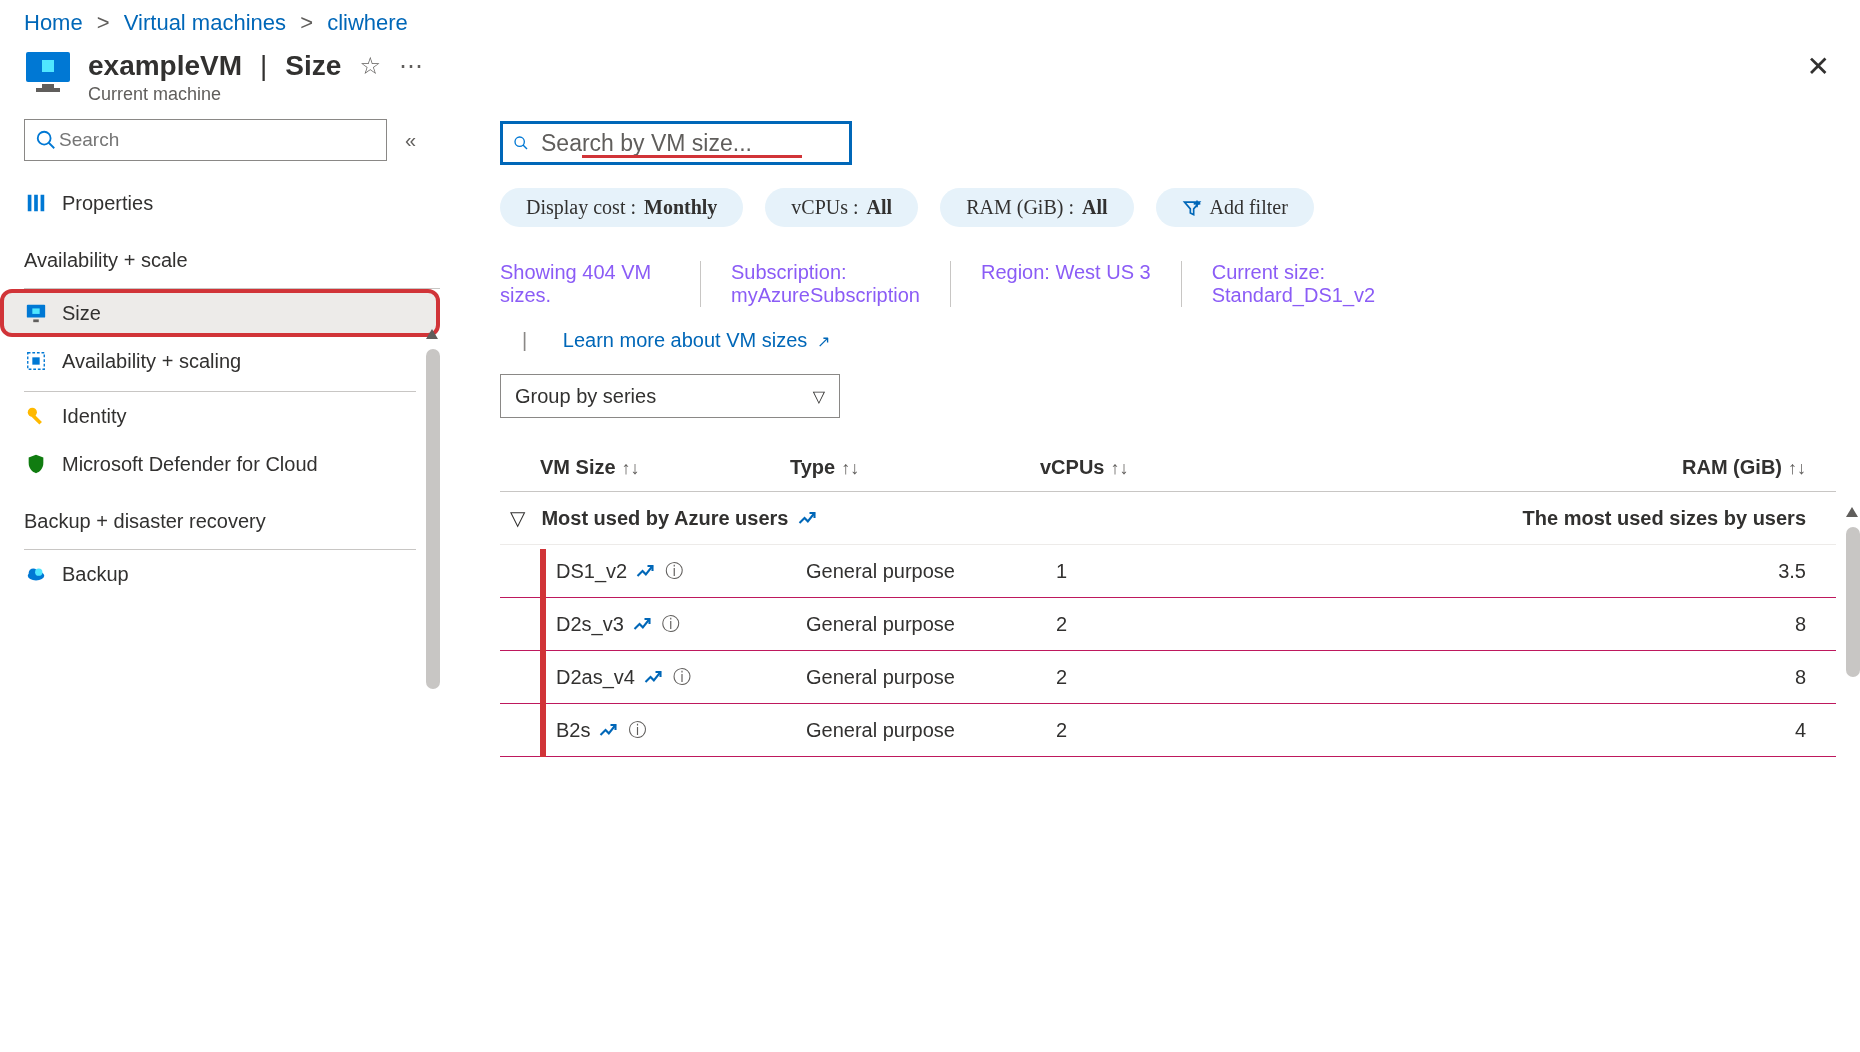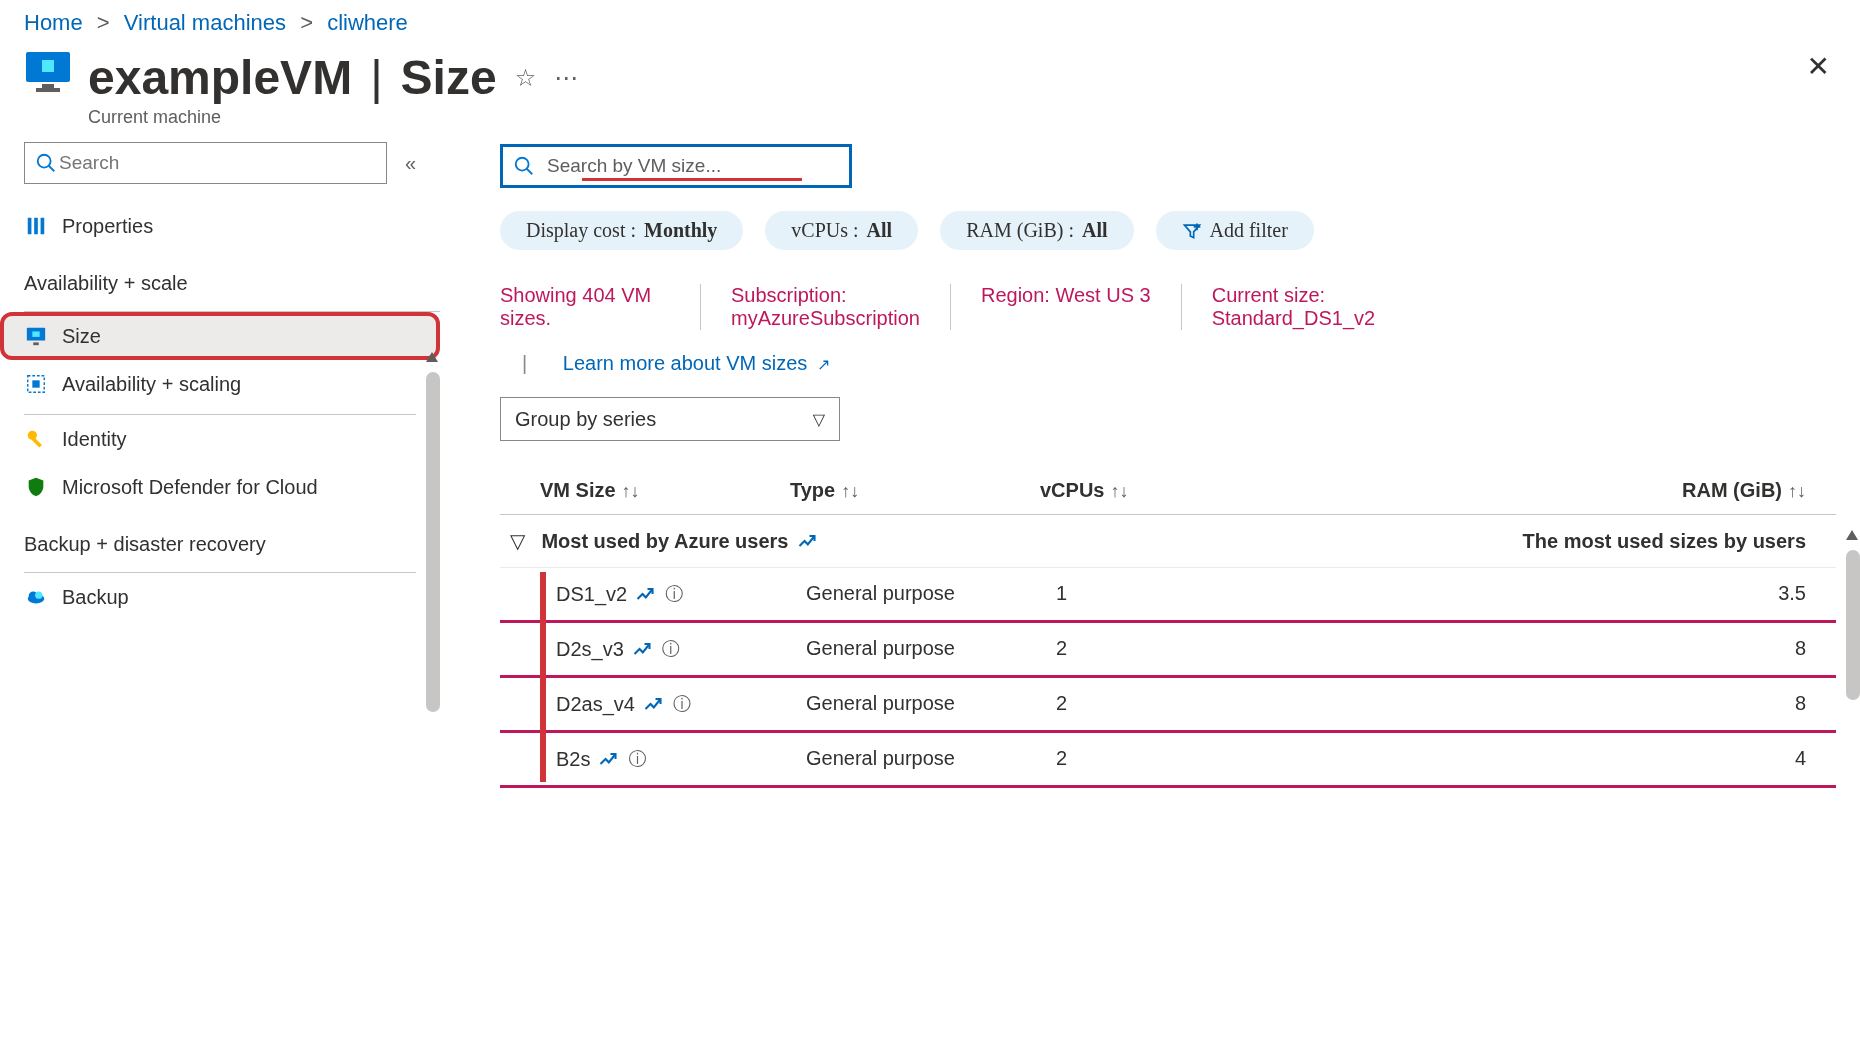--- a/index.html
+++ b/index.html
@@ -20,21 +20,21 @@
 
   .page-header {
     display: flex;
     align-items: flex-start;
     padding: 6px 24px 14px 24px;
     justify-content: space-between;
   }
   .page-header-left { display: flex; align-items: flex-start; gap: 16px; }
   .page-title-block { display: flex; flex-direction: column; }
   .page-title-line { display: flex; align-items: center; gap: 18px; }
-  .page-title { font-size: 48px; font-weight: 600; }
+  .page-title { font-size: 28px; font-weight: 600; }
   .page-title-sep { font-weight: 300; }
   .page-subtitle { font-size: 18px; color: #605e5c; margin-top: 2px; }
   .vm-big-icon {
     width: 48px; height: 44px; display: inline-flex; align-items: center; justify-content: center;
   }
   .star-icon, .more-icon { color: #605e5c; font-size: 24px; cursor: pointer; }
   .close-icon { font-size: 28px; color: #323130; cursor: pointer; padding-right: 6px; }
 
   .layout {
     display: flex;
@@ -100,21 +100,21 @@
     padding: 0 24px 0 60px;
     position: relative;
   }
   .main-search {
     display: flex; align-items: center; gap: 10px;
     border: 3px solid #0067b8;
     width: 352px; height: 44px; padding: 0 10px;
     margin-top: 2px;
   }
   .main-search input {
-    border: none; outline: none; font-size: 19px; flex: 1;
+    border: none; outline: none; font-size: 23px; flex: 1;
     color: #0369a1;
   }
   .main-search input::placeholder { color: #605e5c; }
   .red-underline {
     height: 3px; background: #d13438; width: 220px; margin-left: 82px; margin-top: -6px;
     position: relative; top: -4px;
   }
 
   .filter-row {
     display: flex; gap: 22px; margin-top: 26px; flex-wrap: wrap; align-items: center;
@@ -124,21 +124,21 @@
     border-radius: 24px;
     padding: 8px 26px;
     font-size: 20px;
     cursor: pointer;
     display: inline-flex; align-items: center; gap: 8px; font-family: Liberation Serif, serif;
   }
   .pill .bold { font-weight: 600; }
   .pill svg { stroke: #0067b8; fill: #0067b8; }
 
   .info-row {
-    display: flex; gap: 0; margin-top: 34px; font-size: 20px; color: #be185d;
+    display: flex; gap: 0; margin-top: 34px; font-size: 20px; color: #8b5cf6;
     align-items: flex-start;
   }
   .info-block { padding: 0 30px; }
   .info-block:first-child { padding-left: 0; }
   .info-div { width: 1px; background: #c8c6c4; align-self: stretch; }
   .learn-row {
     margin-top: 22px; font-size: 20px; margin-left: 22px;
   }
   .learn-row .vbar { color: #8a8886; margin-right: 30px; }
   .ext-link-icon { color: #0067b8; font-size: 16px; margin-left: 4px; }
@@ -167,22 +167,22 @@
     display: flex; align-items: center; padding: 14px 0 14px 10px; font-size: 20px;
     border-bottom: 1px solid #edebe9;
   }
   .group-row .chev2 { margin-right: 16px; color: #323130; }
   .group-row .gname { font-weight: 600; }
   .group-row .gdesc { margin-left: auto; margin-right: 30px; font-weight: 600; }
   .trend-icon { color: #0067b8; margin-left: 8px; display:inline-flex; }
   .info-icon { color: #605e5c; margin-left: 10px; font-size: 18px; }
 
   .data-row {
-    display: flex; align-items: flex-start; padding: 14px 0 14px 56px; font-size: 20px;
-    border-bottom: 3px solid #be185d;
+    display: flex; align-items: center; padding: 14px 0 14px 56px; font-size: 20px;
+    border-bottom: 1px solid #be185d;
   }
   .data-row .col-size { display: flex; align-items: center; }
   .red-bracket {
     position: absolute;
     width: 6px; background: #d13438;
   }
   .main-scrollbar {
     position: absolute;
     right: 0; top: 408px; width: 14px; height: 150px;
     background: #c8c6c4;

